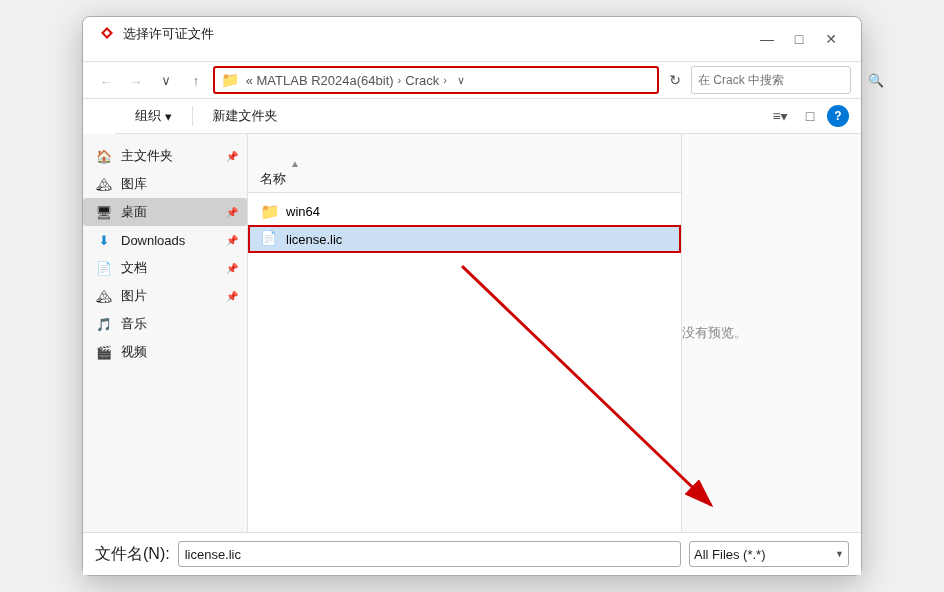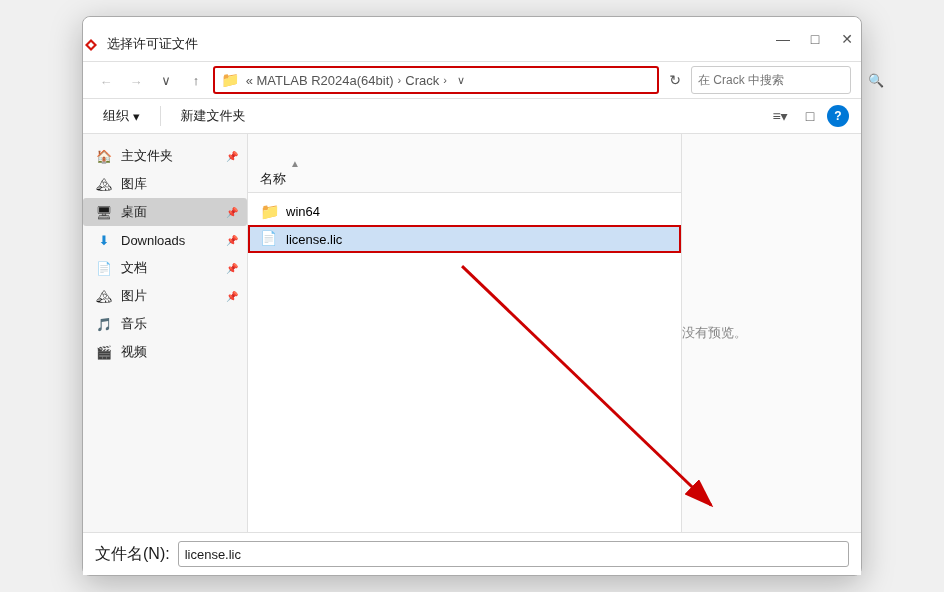--- a/index.html
+++ b/index.html
@@ -20,22 +20,22 @@
       border: 1px solid #aaa;
       border-radius: 8px;
       box-shadow: 0 8px 32px rgba(0,0,0,0.25);
       display: flex;
       flex-direction: column;
       position: relative;
     }
     
     .title-bar {
       display: flex;
-      align-items: flex-end;
-      padding: 8px 0;
+      align-items: flex-start;
+      padding: 8px 16px;
       background: #fff;
       border-bottom: 1px solid #e0e0e0;
       border-radius: 8px 8px 0 0;
       gap: 8px;
     }
     .title-bar-icon {
       width: 16px;
       height: 16px;
       display: flex;
       align-items: center;
@@ -152,20 +152,21 @@
     .search-icon { color: #888; font-size: 13px; }
 
     
     .toolbar {
       display: flex;
       align-items: center;
       padding: 4px 12px;
       gap: 8px;
       border-bottom: 1px solid #e0e0e0;
       background: #fff;
+      margin-left: 32px;
     }
     .toolbar-btn {
       display: flex;
       align-items: center;
       gap: 4px;
       padding: 3px 8px;
       border: none;
       background: transparent;
       cursor: pointer;
       border-radius: 3px;
@@ -532,15 +533,20 @@
 
     <div class="preview-panel">
       <span class="preview-text">没有预览。</span>
     </div>
   </div>
 
   <div class="bottom-bar">
     <div class="filename-row">
       <span class="filename-label">文件名(N):</span>
       <input class="filename-input" type="text" value="license.lic" style="flex: 1 1 0%;">
+      <div class="filetype-wrapper">
+        <select class="filetype-select">
+          <option>All Files (*.*)</option>
+        </select>
+      </div>
     </div>
   </div>
 </div>
 
 </body></html>

